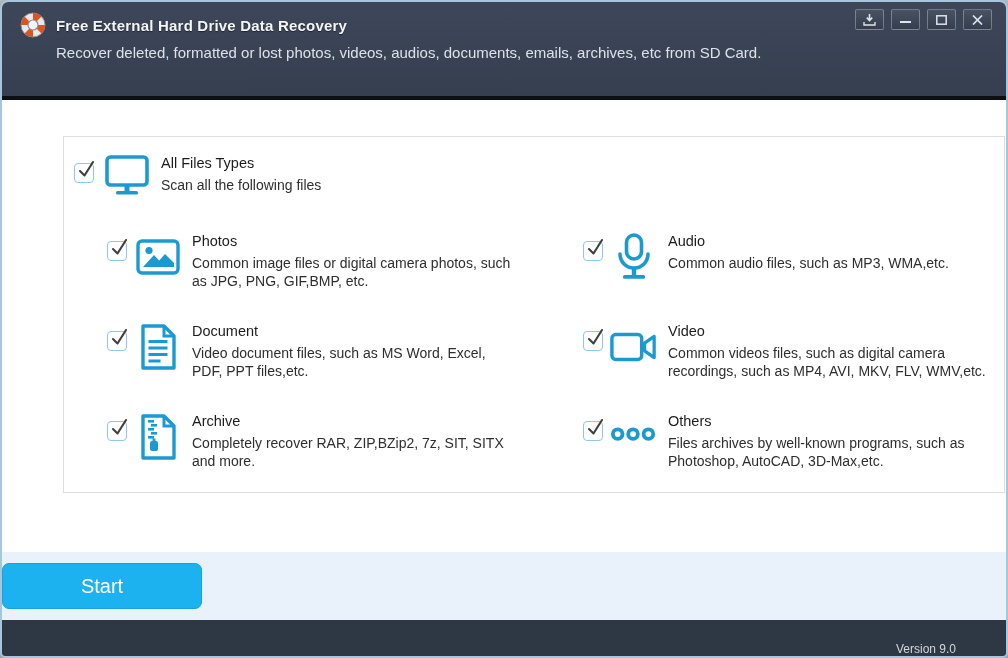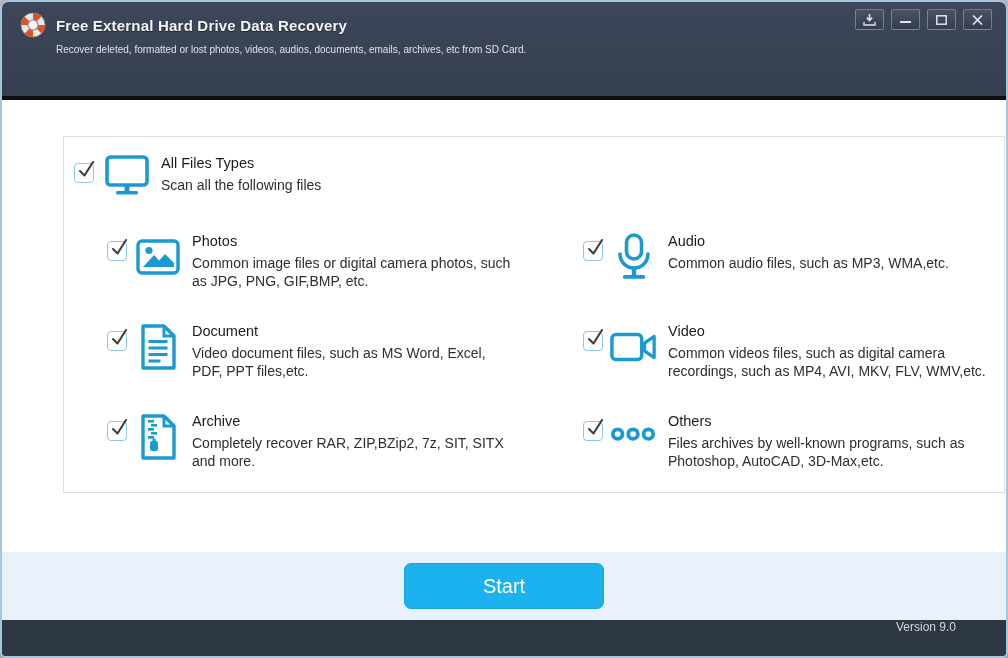--- a/index.html
+++ b/index.html
@@ -27,21 +27,21 @@
   }
   .titlebar-sep { height:4px; flex:0 0 4px; background:#0d0f13; }
   .title-row { display:flex; align-items:center; gap:10px; }
   .app-icon { width:26px; height:26px; flex:0 0 26px; }
   .app-title {
     font-size:15px; font-weight:bold; color:#f4f5f7;
     letter-spacing:.2px; text-shadow:0 1px 1px rgba(0,0,0,.5);
   }
   .app-subtitle {
     margin:6px 0 0 36px;
-    font-size:10px; color:#dde1e8;
+    font-size:15px; color:#dde1e8;
   }
   .win-controls {
     position:absolute; top:7px; right:14px;
     display:flex; gap:7px;
   }
   .win-btn {
     width:29px; height:21px;
     border:1px solid rgba(255,255,255,.30);
     border-radius:2px;
     background:linear-gradient(rgba(255,255,255,.07), rgba(0,0,0,.10));
@@ -85,37 +85,37 @@
     row-gap:34px;
     gap:32px;
   }
   .types-grid .item { padding-left:33px; }
   .types-grid .checkbox { margin-top:8px; margin-right:7px; }
   .types-grid .item-desc { max-width:322px; }
   
   .start-strip {
     flex:0 0 68px; height:68px;
     background:#e9f2fb;
-    display:flex; align-items:center; justify-content:center;
+    display:flex; align-items:center; 
   }
   .start-button {
     width:200px; height:46px;
     background:#1cb1ef;
     border:1px solid #17a3e0;
     border-radius:7px;
     color:#ffffff; font-size:20px;
     font-family:"Liberation Sans", sans-serif;
     display:flex; align-items:center; justify-content:center;
     cursor:pointer;
   }
   
   .footer-bar {
     flex:0 0 36px; height:36px;
     background:#2e3744;
-    display:flex; align-items:flex-start; justify-content:flex-end;
+    display:flex; align-items:flex-end; justify-content:flex-end;
     padding-right:50px;
   }
   .version-text { font-size:12px; color:#d3d7dd; }
 </style>
 </head>
 <body>
 
 <div class="window">
 
   <div class="titlebar">

